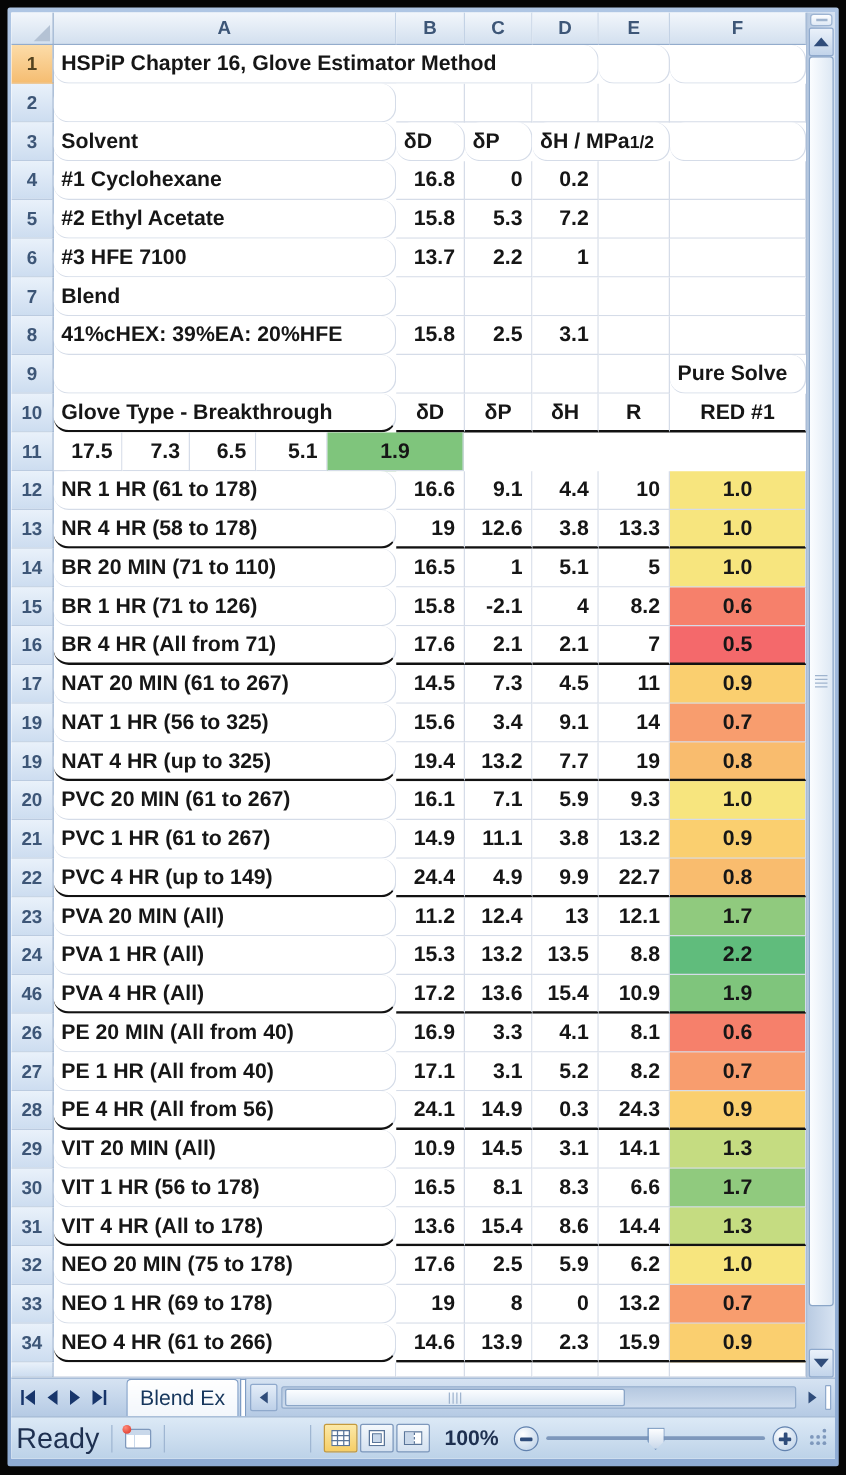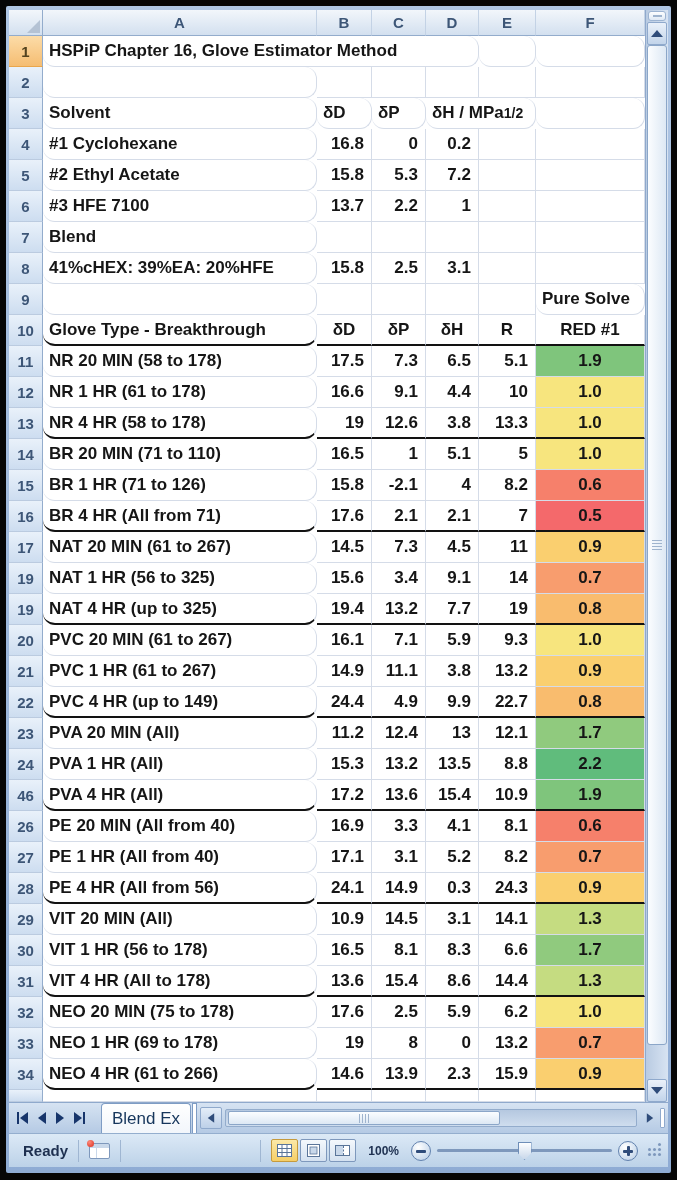--- a/index.html
+++ b/index.html
@@ -81,33 +81,33 @@
           background:linear-gradient(#FBFDFF,#DDE8F4);display:flex;align-items:center;justify-content:center;gap:2px;}
   .hthumb i{display:block;width:1px;height:9px;background:#9FB4CE;}
   .hright{width:20px;flex:none;align-self:center;height:18px;display:flex;align-items:center;justify-content:center;}
   .hright .tr{border-left-color:#2F4C7A;transform:scale(.8);}
   .hsplit{width:5px;flex:none;align-self:center;height:20px;background:#fff;border:1px solid #8FA9CC;
           border-radius:1px;margin-right:3px;}
 
   
   .statusbar{height:34px;flex:none;background:linear-gradient(#DCE9F6,#BCD2E8);border-top:1px solid #94AECE;
              display:flex;align-items:center;color:#1E3050;}
-  .ready{font-size:15px;font-weight:700;margin-left:14px;}
+  .ready{font-size:23px;font-weight:400;margin-left:4px;}
   .ssep{width:1px;height:22px;background:#9FB6D2;margin:0 10px;flex:none;}
   .macro{width:21px;height:16px;background:#fff;border:1px solid #7E98BC;border-radius:2px;position:relative;
          background-image:linear-gradient(#C9D8EA 4px,transparent 4px),
          linear-gradient(90deg,transparent 6px,#C9D8EA 6px,#C9D8EA 7px,transparent 7px);}
   .macro::before{content:"";position:absolute;left:-3px;top:-4px;width:7px;height:7px;border-radius:50%;
          background:radial-gradient(circle at 35% 30%,#FF8A7A,#D92D1F);}
   .spacer{flex:1;}
   .views{display:flex;gap:2px;align-items:center;}
   .vbtn{width:27px;height:23px;border:1px solid #7E98BC;border-radius:2px;
         background:linear-gradient(#F4F8FC,#D4E1F0);display:flex;align-items:center;justify-content:center;}
   .vbtn.active{background:linear-gradient(#FCE9A8,#F6CE66);border-color:#C59A3D;}
-  .zoomlabel{font-size:12px;font-weight:600;margin:0 12px 0 12px;}
+  .zoomlabel{font-size:17px;font-weight:600;margin:0 12px 0 12px;}
   .zbtn{width:20px;height:20px;border-radius:50%;border:1px solid #6282AE;position:relative;flex:none;
         background:radial-gradient(circle at 35% 30%,#FFFFFF,#D3E1F0 60%,#B9CCE4);}
   .zbtn .h{position:absolute;left:4px;right:4px;top:8px;height:3px;background:#2F4C7A;border-radius:1px;}
   .zbtn .v{position:absolute;top:4px;bottom:4px;left:8px;width:3px;background:#2F4C7A;border-radius:1px;}
   .zoomtrack{width:175px;height:3px;background:#7E98BC;margin:0 6px;position:relative;border-radius:2px;flex:none;}
   .zoomthumb{position:absolute;left:50%;top:-7px;transform:translateX(-50%);width:14px;height:18px;
         background:linear-gradient(#FDFEFF,#C9D8EA);border:1px solid #6E8EB8;
         clip-path:polygon(0 0,100% 0,100% 60%,50% 100%,0 60%);}
   .grip{width:14px;height:14px;position:relative;margin:8px 6px 0 10px;flex:none;}
   .grip::before{content:"";position:absolute;width:3px;height:3px;background:#7E98BC;border-radius:50%;
@@ -221,21 +221,20 @@
                 <div class="rn">10</div>
                 <div class="c al wA tb">Glove Type - Breakthrough</div>
                 <div class="c ac wB tb">δD</div>
                 <div class="c ac wC tb">δP</div>
                 <div class="c ac wD tb">δH</div>
                 <div class="c ac wE tb">R</div>
                 <div class="c ac wF tb">RED #1</div>
               </div>
               <div class="row">
                 <div class="rn">11</div>
-                <div class="c al wA">NR 20 MIN (58 to 178)</div>
                 <div class="c ar wB">17.5</div>
                 <div class="c ar wC">7.3</div>
                 <div class="c ar wD">6.5</div>
                 <div class="c ar wE">5.1</div>
                 <div class="c ac wF" style="background: rgb(127, 197, 124);">1.9</div>
               </div>
               <div class="row">
                 <div class="rn">12</div>
                 <div class="c al wA">NR 1 HR (61 to 178)</div>
                 <div class="c ar wB">16.6</div>

